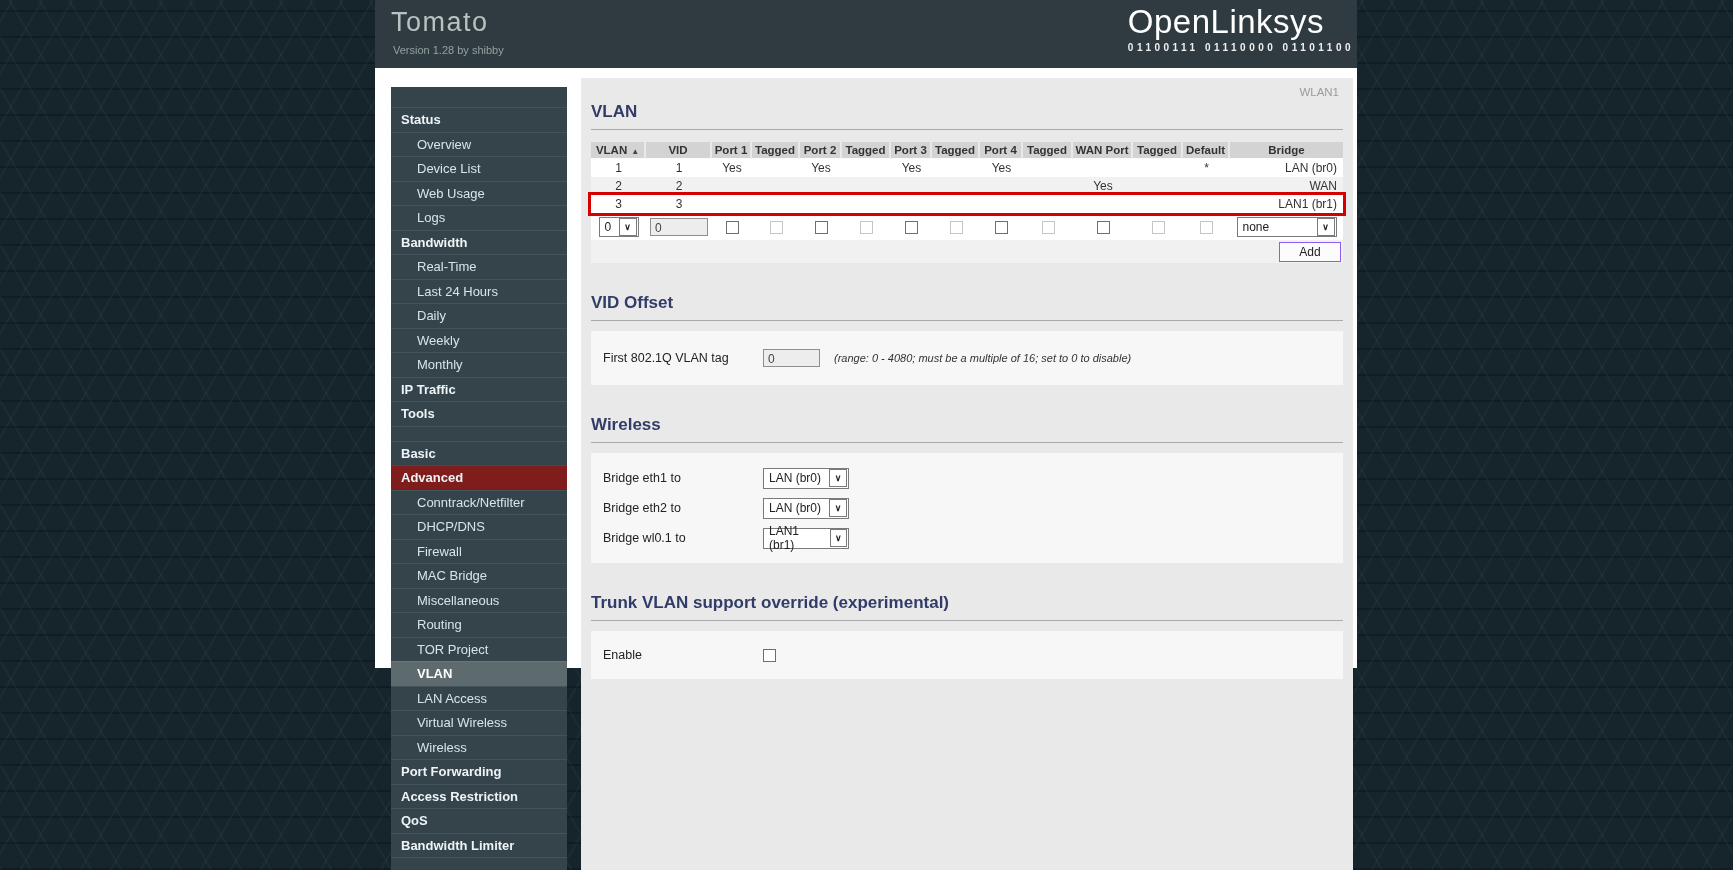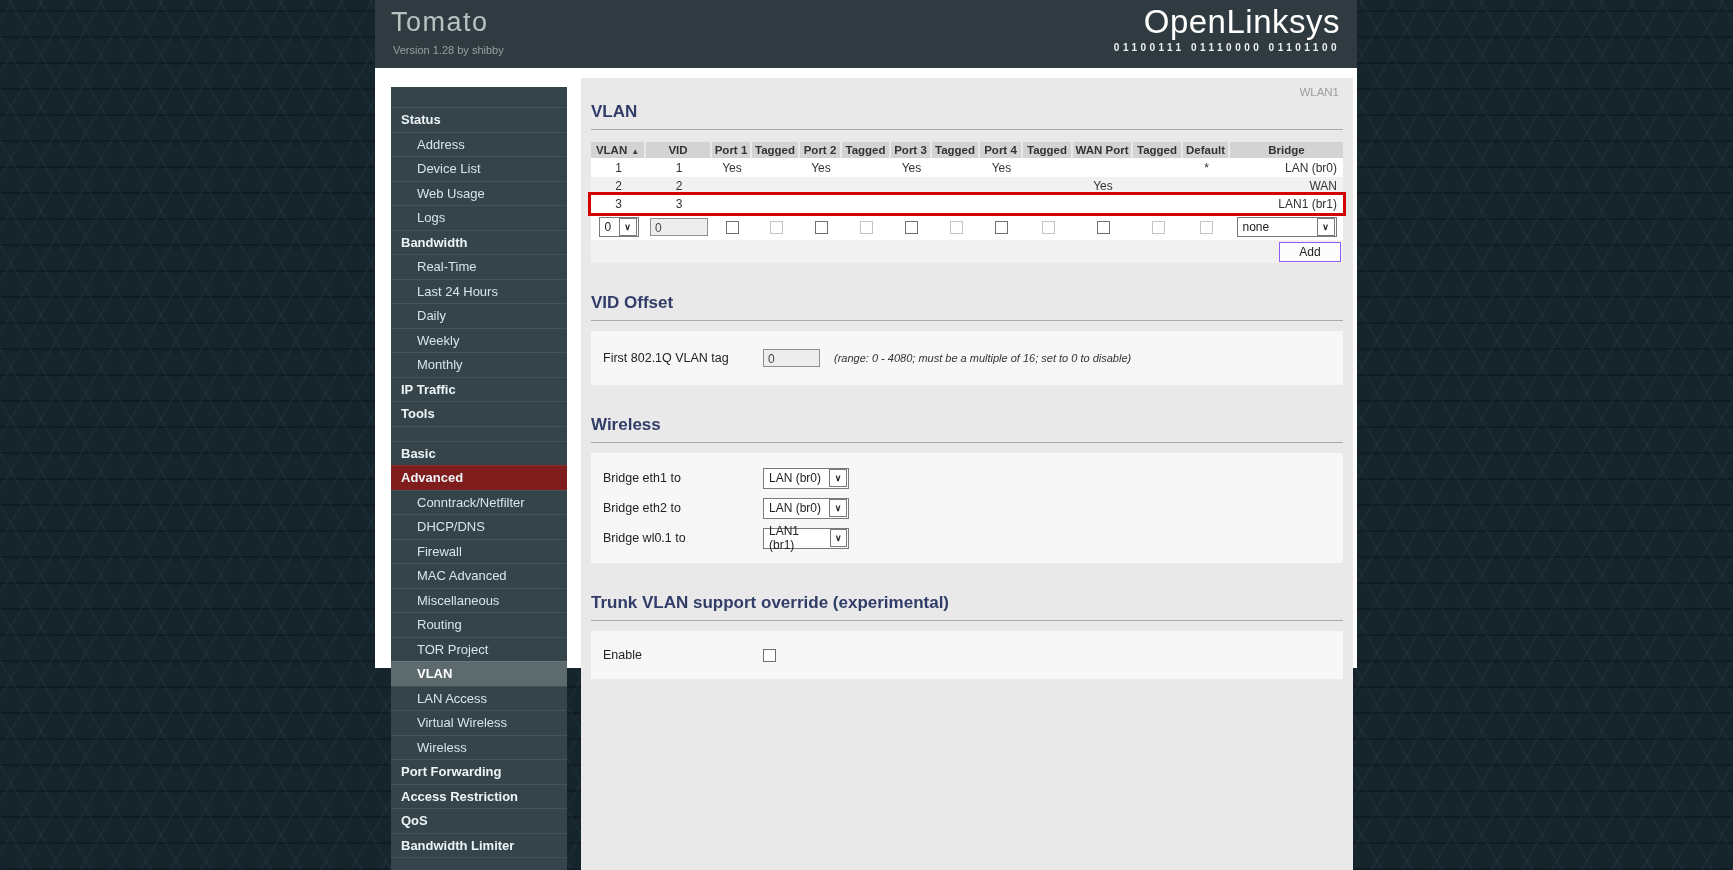--- a/index.html
+++ b/index.html
@@ -11,21 +11,21 @@
       repeating-linear-gradient(60deg, rgba(120,160,170,0.06) 0 2px, transparent 2px 26px),
       repeating-linear-gradient(-60deg, rgba(120,160,170,0.06) 0 2px, transparent 2px 26px),
       repeating-linear-gradient(0deg, rgba(0,0,0,0.22) 0 2px, transparent 2px 26px);
   }
   .wrapper{position:absolute;left:375px;top:0;width:982px;height:668px;background:#ffffff;}
 
   
   .hdr{position:relative;height:68px;background:#2f3b40;}
   .app-name{position:absolute;left:16px;top:7px;font-size:27px;color:#b9c1c1;letter-spacing:1.5px;font-weight:400;}
   .app-version{position:absolute;left:18px;top:44px;font-size:11px;color:#94a1a1;}
-  .brand{position:absolute;right:17px;top:3px;text-align:right;color:#fff;}
+  .brand{position:absolute;right:3px;top:3px;text-align:left;color:#fff;}
   .brand-name{font-size:33px;line-height:37px;font-weight:400;letter-spacing:0.5px;}
   .brand-binary{font-size:10px;letter-spacing:3.5px;font-weight:bold;color:#f0f0f0;margin-top:2px;}
 
   
   .sidebar{position:absolute;left:16px;top:87px;width:176px;height:783px;background:#35444b;
            padding-top:20px;box-sizing:border-box;font-size:13px;}
   .sb-item{height:23.5px;line-height:23.5px;border-top:1px solid rgba(255,255,255,0.08);
            color:#d5e5ea;padding-left:26px;cursor:pointer;white-space:nowrap;}
   .sb-item.section{padding-left:10px;font-weight:bold;color:#edf4f6;}
   .sb-item.hl{background:#7f1d1d;}
@@ -90,39 +90,39 @@
     <div class="app-name">Tomato</div>
     <div class="app-version">Version 1.28 by shibby</div>
     <div class="brand">
       <div class="brand-name">OpenLinksys</div>
       <div class="brand-binary">01100111 01110000 01101100</div>
     </div>
   </div>
 
   <div class="sidebar">
     <div class="sb-item section">Status</div>
-    <div class="sb-item">Address</div>
+    <div class="sb-item">Overview</div>
     <div class="sb-item">Device List</div>
     <div class="sb-item">Web Usage</div>
     <div class="sb-item">Logs</div>
     <div class="sb-item section">Bandwidth</div>
     <div class="sb-item">Real-Time</div>
     <div class="sb-item">Last 24 Hours</div>
     <div class="sb-item">Daily</div>
     <div class="sb-item">Weekly</div>
     <div class="sb-item">Monthly</div>
     <div class="sb-item section">IP Traffic</div>
     <div class="sb-item section">Tools</div>
     <div class="sb-gap"></div>
     <div class="sb-item section">Basic</div>
     <div class="sb-item section hl">Advanced</div>
     <div class="sb-item">Conntrack/Netfilter</div>
     <div class="sb-item">DHCP/DNS</div>
     <div class="sb-item">Firewall</div>
-    <div class="sb-item">MAC Advanced</div>
+    <div class="sb-item">MAC Bridge</div>
     <div class="sb-item">Miscellaneous</div>
     <div class="sb-item">Routing</div>
     <div class="sb-item">TOR Project</div>
     <div class="sb-item current">VLAN</div>
     <div class="sb-item">LAN Access</div>
     <div class="sb-item">Virtual Wireless</div>
     <div class="sb-item">Wireless</div>
     <div class="sb-item section">Port Forwarding</div>
     <div class="sb-item section">Access Restriction</div>
     <div class="sb-item section">QoS</div>

